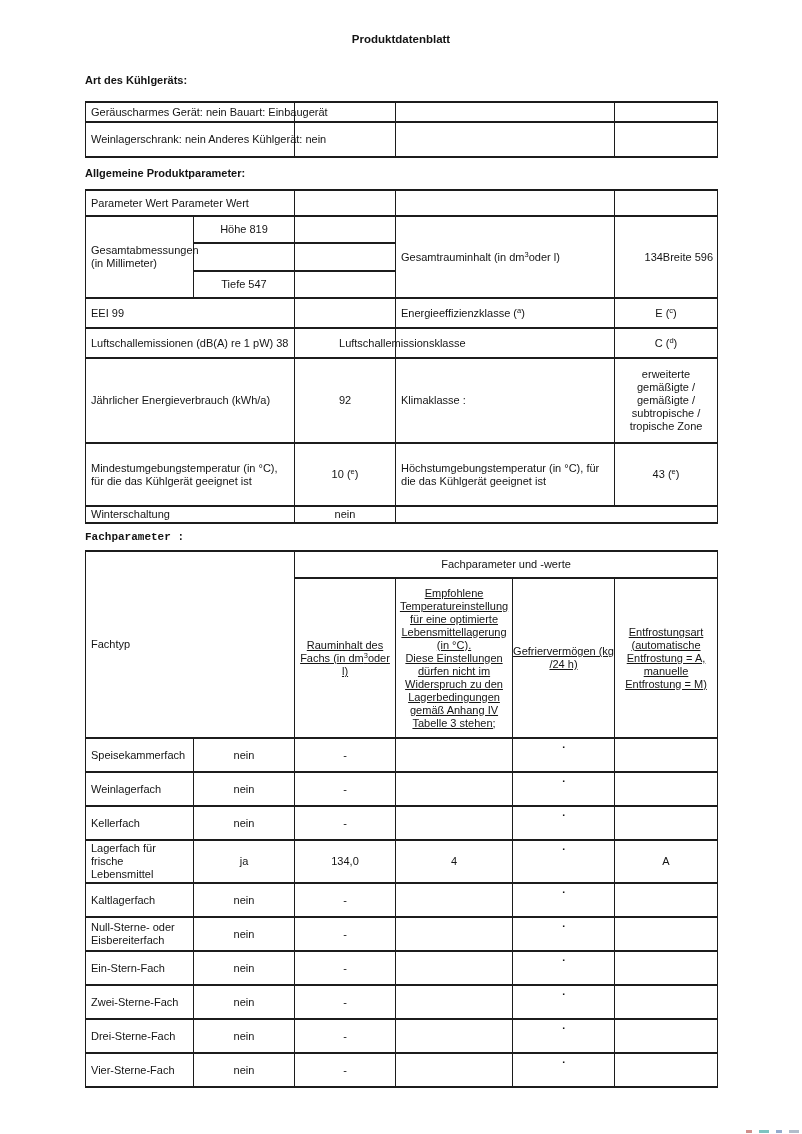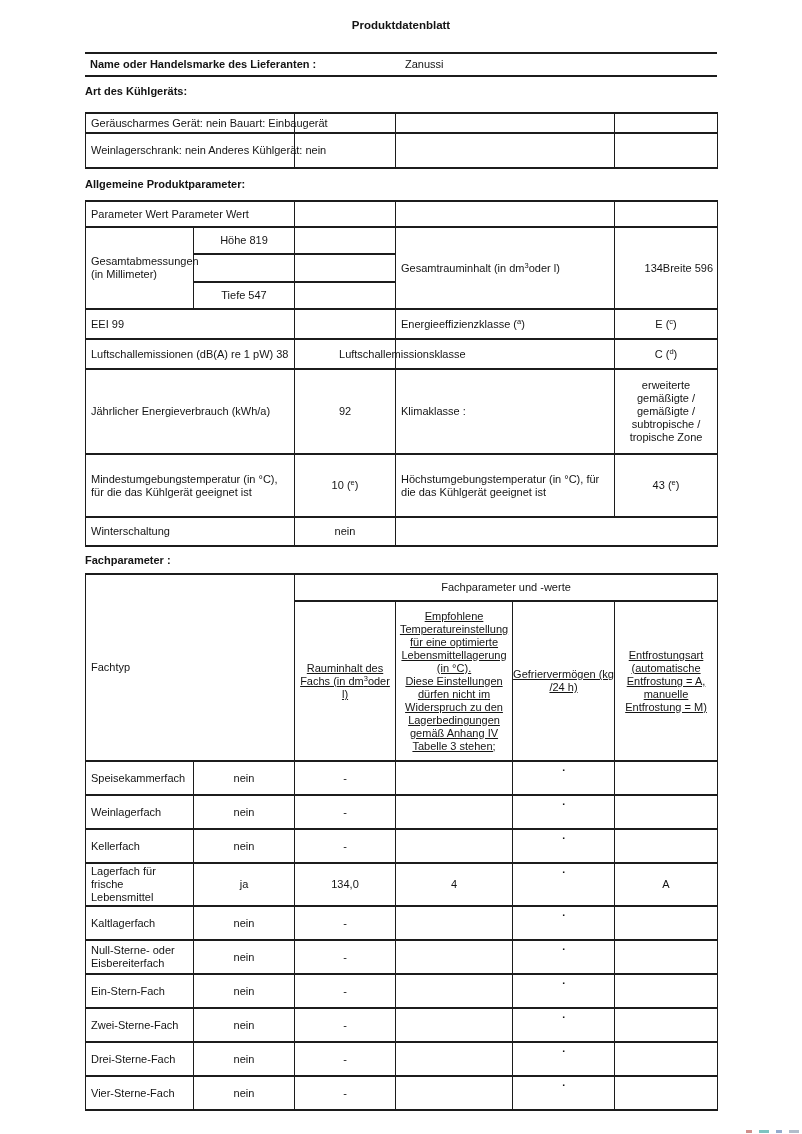--- a/index.html
+++ b/index.html
@@ -2,55 +2,55 @@
 <html><head>
 <meta charset="utf-8">
 <style>
   html,body { margin:0; padding:0; background:#ffffff; }
   .page {
     position:relative; width:802px; height:1134px; overflow:hidden;
     background:#fff; color:#141414;
     font-family:"Liberation Sans","DejaVu Sans",sans-serif;
     font-size:11px; line-height:13px;
   }
-  .doc-title { padding-top:19px; text-align:center; font-weight:bold; font-size:11.5px; }
+  .doc-title { padding-top:33px; text-align:center; font-weight:bold; font-size:11.5px; }
   .content { margin-left:85px; width:632px; }
 
   table { border-collapse:collapse; table-layout:fixed; width:632px; }
   td, th { padding:1px 4px; vertical-align:middle; font-weight:normal; overflow:visible; }
 
   
   .t-supplier { margin-top:20px; border-top:2px solid #1c1c1c; }
   .t-supplier tr { border-bottom:2px solid #1c1c1c; }
   .t-supplier td.lbl { width:307px; font-weight:bold; padding-left:5px; }
   .t-supplier tr.r1 { height:23px; } .t-supplier tr.r2 { height:27px; } .t-supplier tr.r3 { height:26px; }
 
   .heading { font-weight:bold; font-size:11px; }
   .h-art  { margin-top:8px;  margin-bottom:14px; }
   .h-allg { margin-top:9px;  margin-bottom:9px; }
-  .h-fach { margin-top:7px;  margin-bottom:6px; }
+  .h-fach { margin-top:7px;  margin-bottom:6px;font-family:Liberation Mono, monospace; }
 
   
   .grid td, .grid th {
     border:2px solid #1c1c1c;
     border-left-width:1px; border-right-width:1px;
   }
   .nowrap { white-space:nowrap; }
   .pre { white-space:pre-line;margin-top:38px; }
   .center { text-align:center; }
   .right { text-align:right; }
   .pl { padding-left:5px; }
 
   .t-type tr.r1 { height:20px; } .t-type tr.r2 { height:35px; }
 
   .t-general tr.rparam { height:26px; }
   .t-general tr.rdim1 { height:27px; } .t-general tr.rdim2 { height:28px; } .t-general tr.rdim3 { height:27px; }
   .t-general tr.reei { height:30px; } .t-general tr.rnoise { height:30px; }
   .t-general tr.renergy { height:85px; } .t-general tr.rminmax { height:63px; }
-  .t-general tr.rwinter { height:29px; }
+  .t-general tr.rwinter { height:17px; }
   .noise-shift { text-align:left; padding-left:44px; white-space:nowrap; }
 
   sup { font-size:7.5px; line-height:0; vertical-align:4px; }
 
   .t-fach th { text-align:center; }
   .t-fach th.fachtyp { text-align:left; padding-left:5px; }
   .t-fach tr.rhead1 { height:27px; }
   .t-fach tr.rhead2 th { height:156px;text-decoration:underline; }
   .t-fach .hov { display:block; margin:0 -14px; white-space:pre-line; text-align:center; }
   .t-fach .hov2 { display:block; margin:0 -6px; white-space:pre-line; text-align:center; }
@@ -65,24 +65,20 @@
 <body>
 
 <div class="page">
 
   <div class="doc-title">Produktdatenblatt</div>
 
   <div class="content">
 
     <table class="t-supplier">
       <tbody>
-          <tr class="r1">
-        <td class="lbl">Name oder Handelsmarke des Lieferanten :</td>
-        <td>Zanussi</td>
-      </tr>
     </tbody>
       </table>
 
     <div class="heading h-art">Art des Kühlgeräts:</div>
     <table class="grid t-type">
       <colgroup>
           <col style="width:209px">
           <col style="width:101px">
           <col style="width:219px">
           <col style="width:103px">

